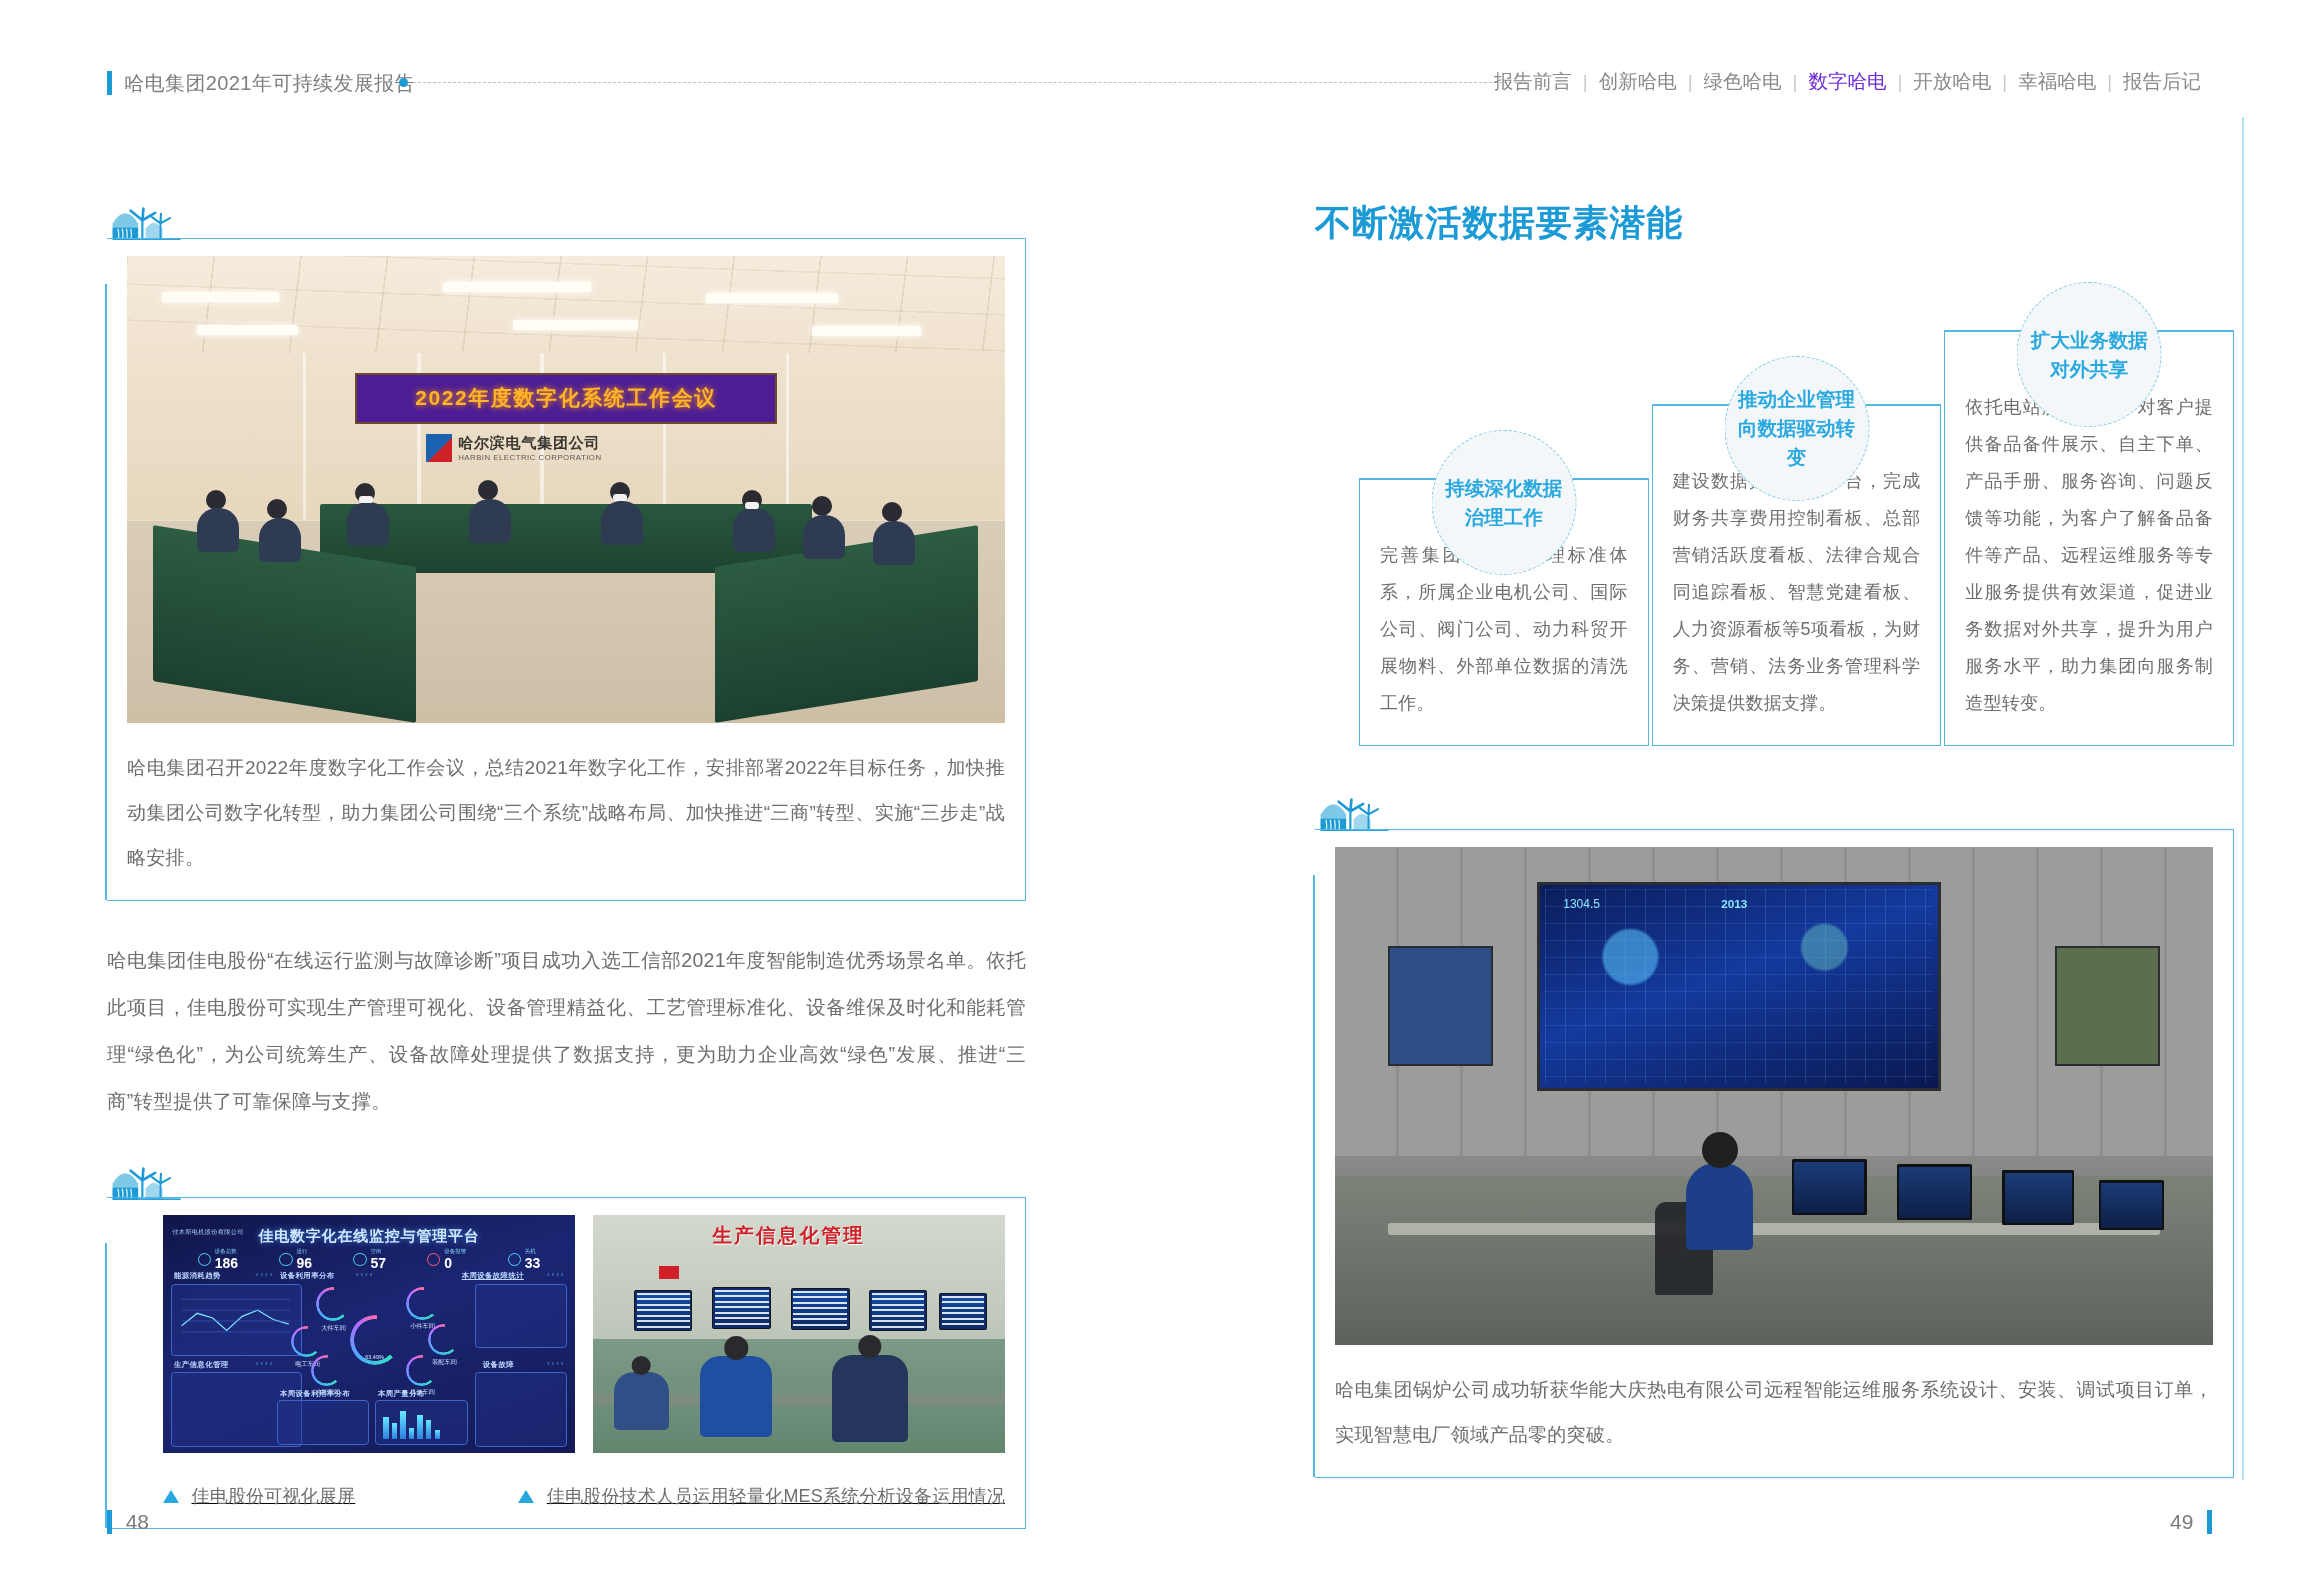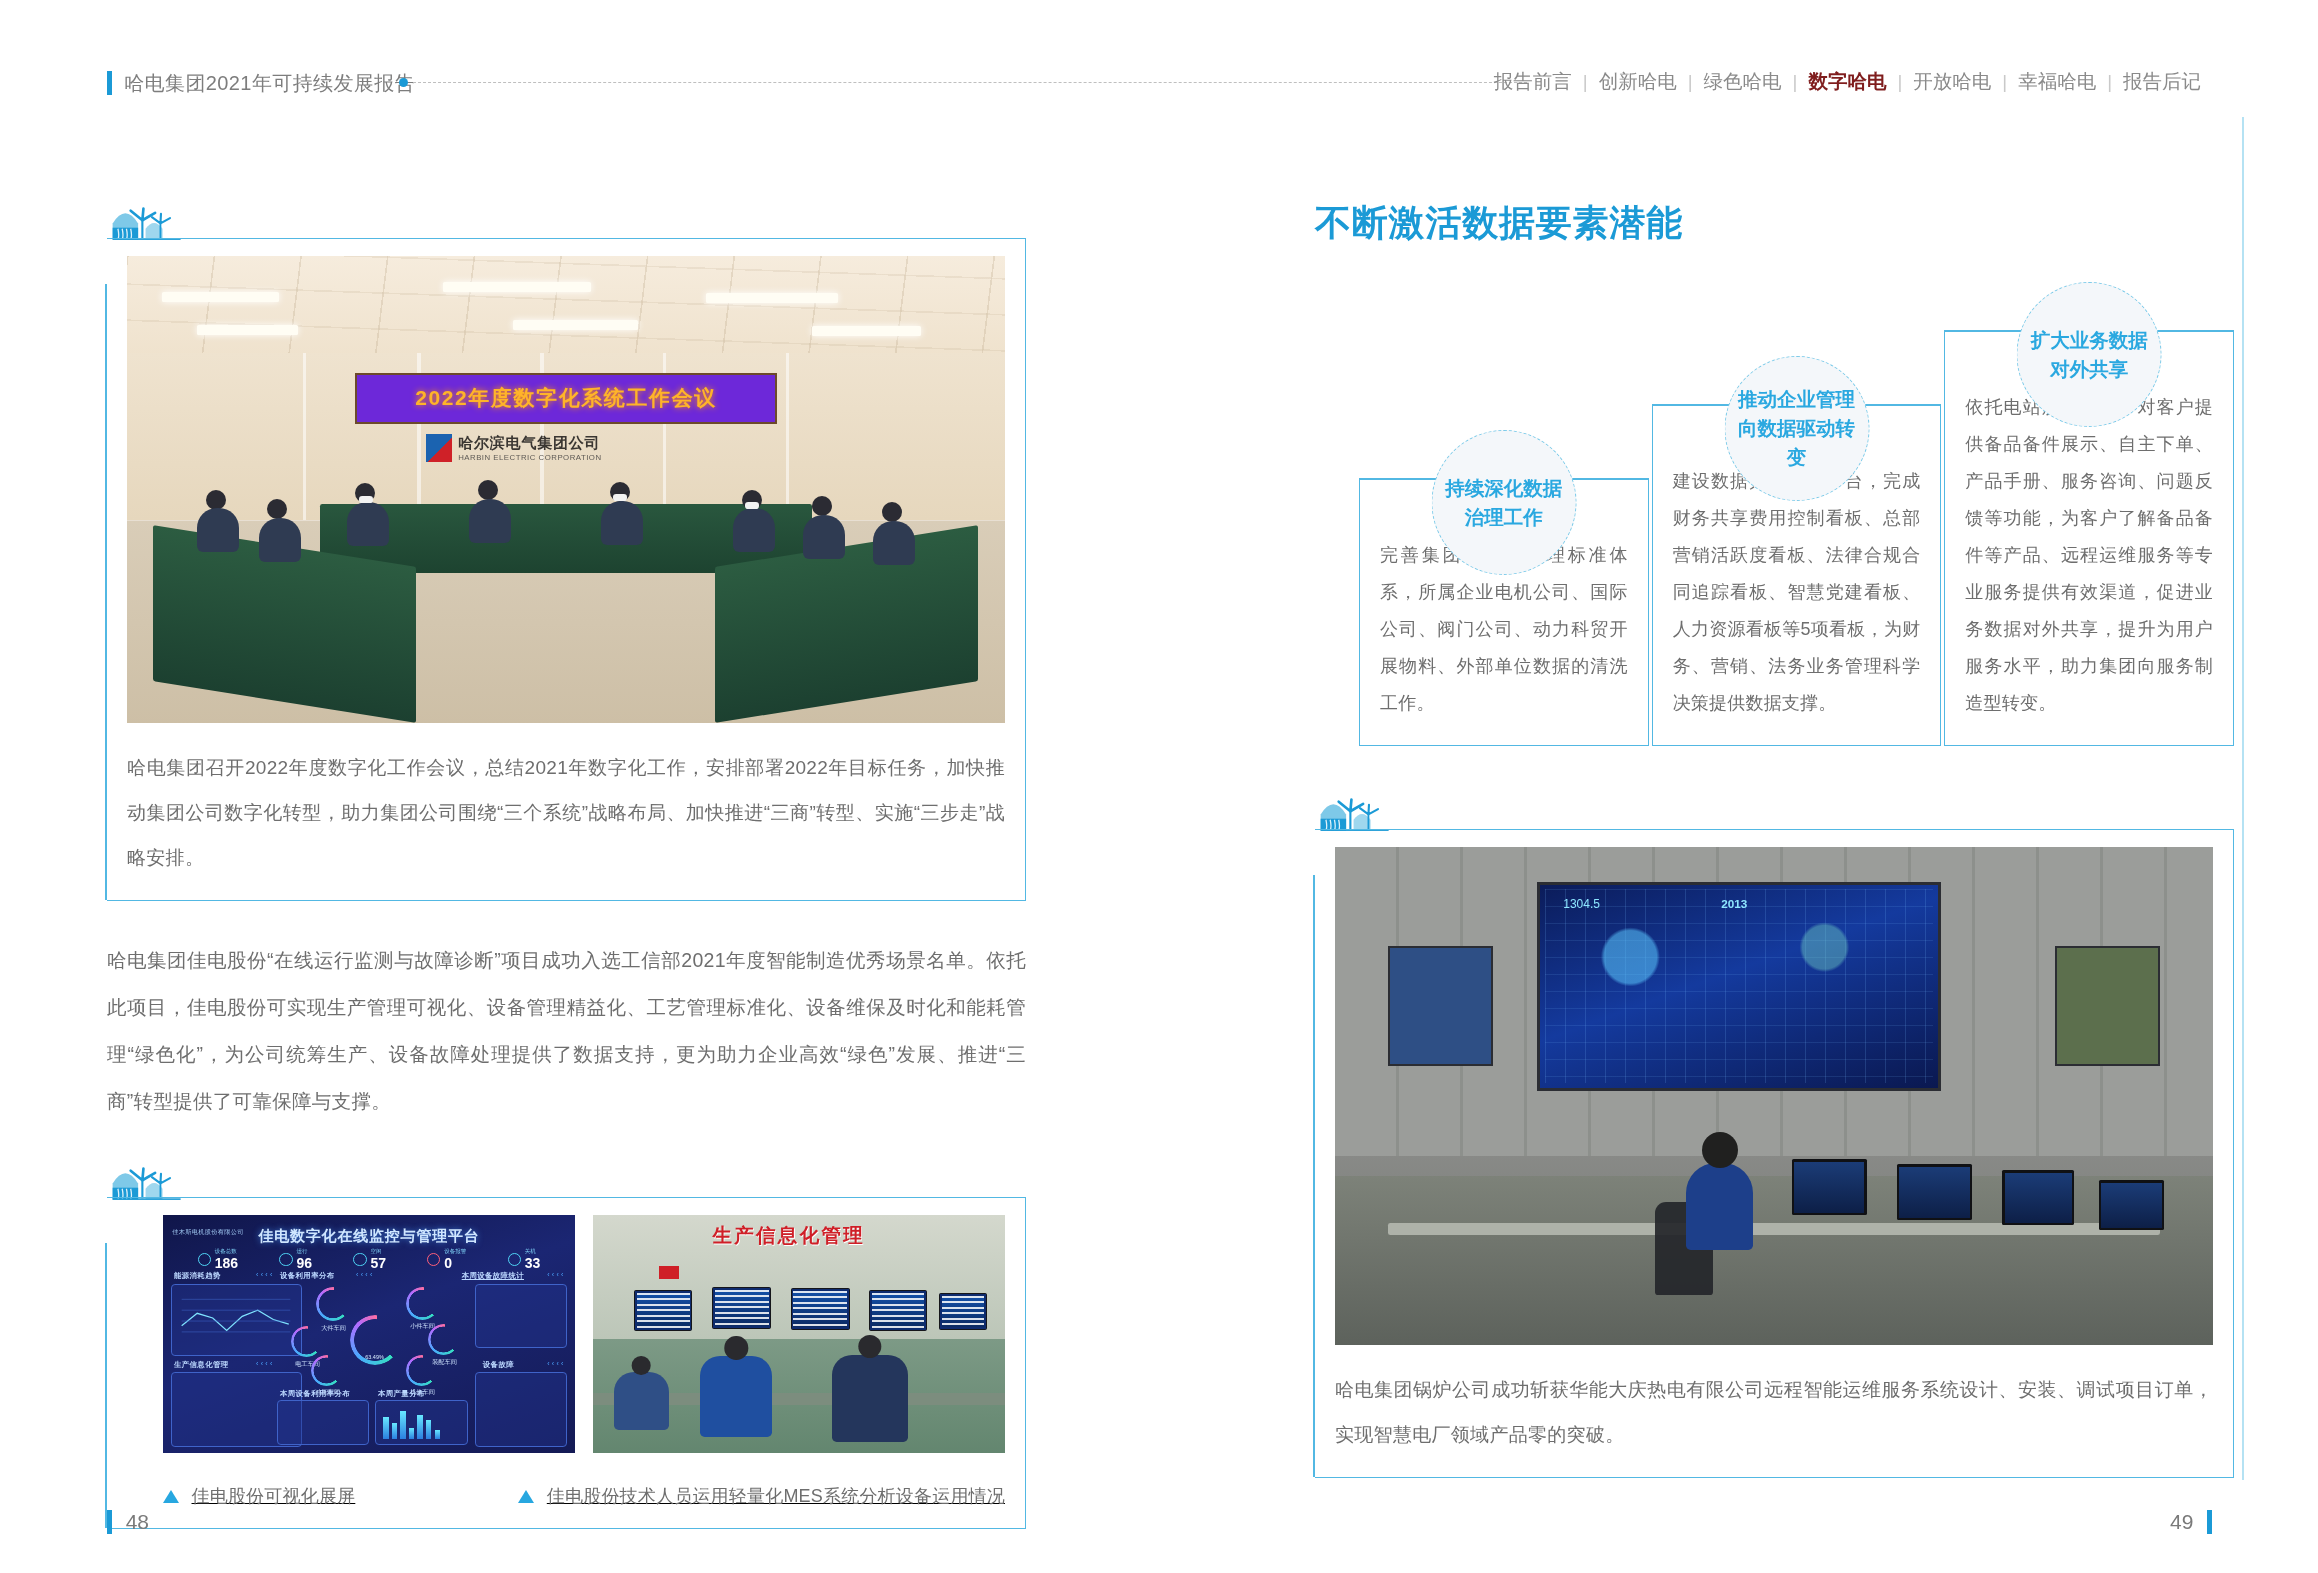--- a/index.html
+++ b/index.html
@@ -19,21 +19,21 @@
   .hdr-left { position: absolute; left: 107px; top: 4.7px; display: flex; align-items: center; }
   .hdr-bar { width: 4.7px; height: 23.4px; background: #1b9ad6; margin-right: 12.5px; }
   .hdr-title { font-size: 20px; color: #7d7d7d; letter-spacing: 0.4px; white-space: nowrap; }
   .hdr-dotline { position: absolute; left: 413px; top: 17px; width: 1114px; height: 0;
     border-top: 1.6px dashed #bfbfbf; }
   .hdr-dot { position: absolute; left: 399px; top: 12.5px; width: 9.3px; height: 9.3px;
     border-radius: 50%; background: #1b9ad6; }
   .hdr-nav { position: absolute; right: 107px; top: 3.1px; display: flex; align-items: center;
     font-size: 19.5px; color: #8a8a8a; white-space: nowrap; }
   .hdr-nav .navitem { padding: 0 11px; }
-  .hdr-nav .navitem.active { color: #7f1d1d; font-weight: bold; }
+  .hdr-nav .navitem.active { color: #6d28d9; font-weight: normal; }
   .hdr-nav .navsep { color: #c9c9c9; font-size: 18.7px; }
 
   
   .col-left  { position: absolute; left: 107px;  top: 199px; width: 919px; }
   .col-right { position: absolute; left: 1315px; top: 199px; width: 919px; }
 
   
   .deco-icon { width: 75px; height: 51px; display: block; }
 
   
@@ -51,21 +51,21 @@
     background: linear-gradient(180deg,#f6ecdd 0%,#efe2cd 100%); }
   .mt-ceilgrid { position:absolute; left:0; top:0; width:100%; height:101px; opacity:.55;
     background:
       repeating-linear-gradient(97deg, rgba(190,170,140,.55) 0 1.6px, transparent 1.6px 86px),
       repeating-linear-gradient(2deg, rgba(190,170,140,.35) 0 1.6px, transparent 1.6px 36px); }
   .mt-lamp { position:absolute; height:10px; background:#fffdf4; box-shadow:0 0 7.8px #fff; border-radius:1.6px;}
   .mt-wall { position:absolute; left:0; top:97px; width:100%; height:167px;
     background: linear-gradient(180deg,#efe3cf 0%, #e6d7bd 100%); }
   .mt-wallpanel{ position:absolute; top:97px; height:167px; width:3.9px; background:rgba(255,255,255,.55);}
   .mt-banner { position:absolute; left:26%; top:117px; width:48%; height:51px;
-    background:#6d28d9; border:2.3px solid #6c4a2c; display:flex; align-items:center; justify-content:center;}
+    background:#4c1d95; border:2.3px solid #6c4a2c; display:flex; align-items:center; justify-content:center;}
   .mt-banner span { color:#ffb429; font-size:21px; font-weight:bold; letter-spacing:1.6px;
     text-shadow:0 0 6.2px #ff9900; white-space:nowrap;}
   .mt-logo { position:absolute; left:34%; top:178px; display:flex; align-items:center; gap:6.2px;}
   .mt-logo .lg { width:26.5px; height:28px; background:
       linear-gradient(135deg,#1b63b0 0 55%, #cf2128 55% 100%); }
   .mt-logo .lt { display:flex; flex-direction:column; }
   .mt-logo .lt b { font-size:15px; color:#3a3632; letter-spacing:0.8px; }
   .mt-logo .lt i { font-size:7.8px; color:#5d5954; font-style:normal; letter-spacing:0.5px;}
   .mt-floor { position:absolute; left:0; top:265px; width:100%; height:203px;
     background: linear-gradient(180deg,#d9cdb8 0%, #cdbfa6 100%); }

